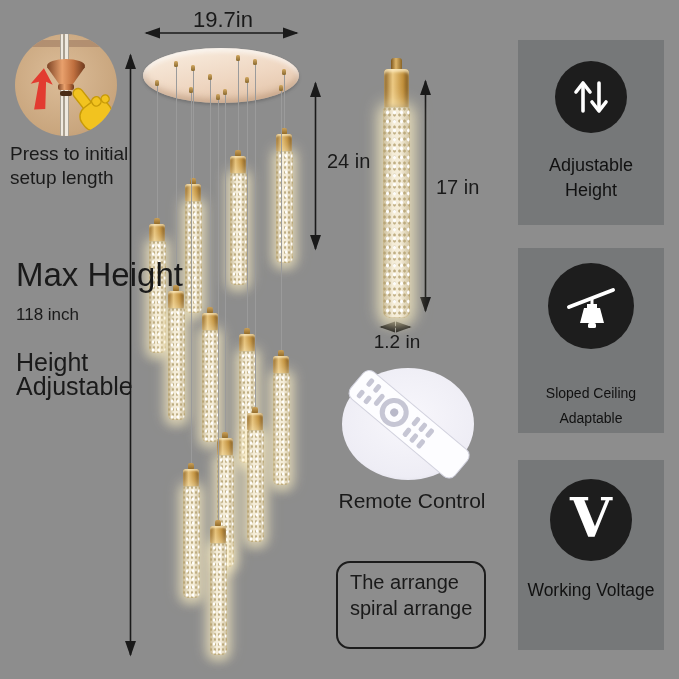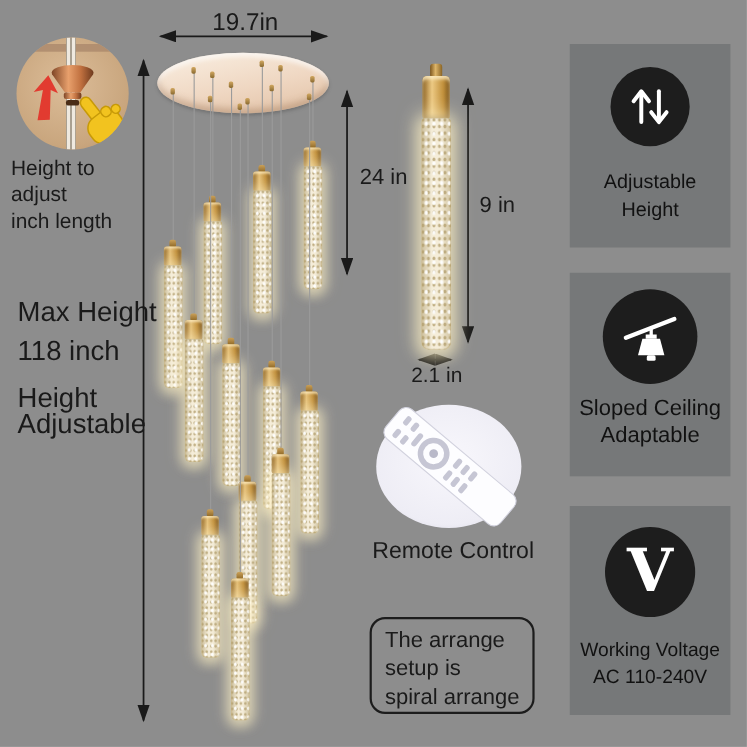--- a/index.html
+++ b/index.html
@@ -11,22 +11,22 @@
   .canvas{position:relative;width:679px;height:679px;background:var(--background);overflow:hidden;}
   .abs{position:absolute;}
   .lbl{position:absolute;color:var(--text);white-space:nowrap;}
 
   
   .lbl-width{left:145px;top:7px;width:156px;text-align:center;font-size:22px;}
   .lbl-drop{left:327px;top:150px;font-size:20px;}
   .lbl-pheight{left:436px;top:176px;font-size:20px;}
   .lbl-pwidth{left:364px;top:331px;width:66px;text-align:center;font-size:19px;}
   .lbl-press{left:10px;top:142px;font-size:19px;line-height:24px;white-space:normal;width:130px;}
-  .lbl-max1{left:16px;top:270px;font-size:25px;}
-  .lbl-max2{left:16px;top:305px;font-size:25px;}
+  .lbl-max1{left:16px;top:256px;font-size:33px;}
+  .lbl-max2{left:16px;top:305px;font-size:17px;}
   .lbl-adj1{left:16px;top:348px;font-size:25px;}
   .lbl-adj2{left:16px;top:372px;font-size:25px;}
   .lbl-remote{left:330px;top:489px;width:164px;text-align:center;font-size:21px;}
 
   
   .note-box{position:absolute;left:336px;top:561px;width:150px;height:88px;border:2.5px solid #1c1c1c;
     border-radius:14px;box-sizing:border-box;padding:6px 0 0 12px;color:var(--text);
     font-size:20px;line-height:26px;}
 
   
@@ -80,21 +80,21 @@
   .remote-wrap{position:absolute;left:340px;top:364px;}
 
   
   .card{position:absolute;left:518px;width:146px;background:var(--card-background);
     display:flex;flex-direction:column;align-items:center;}
   .card .circ{border-radius:50%;background:var(--icon-circle);display:flex;align-items:center;justify-content:center;}
   .card1{top:40px;height:185px;} .card1 .circ{width:72px;height:72px;margin-top:21px;}
   .card2{top:248px;height:185px;} .card2 .circ{width:86px;height:86px;margin-top:15px;}
   .card3{top:460px;height:190px;} .card3 .circ{width:82px;height:82px;margin-top:19px;}
   .card .lines{margin-top:20px;text-align:center;font-size:18px;line-height:25px;color:#111;}
-  .card2 .lines{margin-top:10px;font-size:20px;}
+  .card2 .lines{margin-top:32px;font-size:14px;}
   .card3 .lines{margin-top:17px;font-size:17.5px;}
   .vletter{font-family:"DejaVu Serif","Liberation Serif",serif;font-weight:bold;color:#fff;font-size:54px;line-height:1;margin-top:-4px;}
 </style>
 </head>
 <body>
 
 <div class="canvas">
 
   <svg class="abs" width="679" height="679" viewBox="0 0 679 679" style="left:0;top:0;">
     <defs>
@@ -237,38 +237,37 @@
           <rect x="70" y="71" width="10" height="5" rx="2"></rect>
           <rect x="56" y="80" width="10" height="5" rx="2"></rect>
           <rect x="70" y="80" width="10" height="5" rx="2"></rect>
         </g>
       </g>
     </svg>
   </div>
 
   <div class="lbl lbl-width">19.7in</div>
   <div class="lbl lbl-drop">24 in</div>
-  <div class="lbl lbl-pheight">9 in</div>
-  <div class="lbl lbl-pwidth">2.1 in</div>
+  <div class="lbl lbl-pheight">17 in</div>
+  <div class="lbl lbl-pwidth">1.2 in</div>
 
   <div class="lbl lbl-press">
-    <div>Height to adjust</div>
-    <div>inch length</div>
+    <div>Press to initial</div>
+    <div>setup length</div>
   </div>
 
   <div class="lbl lbl-max1">Max Height</div>
   <div class="lbl lbl-max2">118 inch</div>
   <div class="lbl lbl-adj1">Height</div>
   <div class="lbl lbl-adj2">Adjustable</div>
 
   <div class="lbl lbl-remote">Remote Control</div>
 
   <div class="note-box">
     <div>The arrange</div>
-    <div>setup is</div>
     <div>spiral arrange</div>
   </div>
 
   <div class="card card1">
     <div class="circ">
       <svg width="46" height="46" viewBox="0 0 46 46" fill="none" stroke="#fff" stroke-width="3.6" stroke-linecap="round" stroke-linejoin="round">
         <path d="M15,37 L15,11"></path>
           <path d="M8,18 L15,9 L22,18"></path>
         <path d="M31,9 L31,35"></path>
           <path d="M24,28 L31,37 L38,28"></path>
@@ -295,17 +294,16 @@
       <div>Adaptable</div>
     </div>
   </div>
 
   <div class="card card3">
     <div class="circ">
       <span class="vletter">V</span>
     </div>
     <div class="lines">
       <div>Working Voltage</div>
-      <div>AC 110-240V</div>
     </div>
   </div>
 
 </div>
 
 </body></html>

